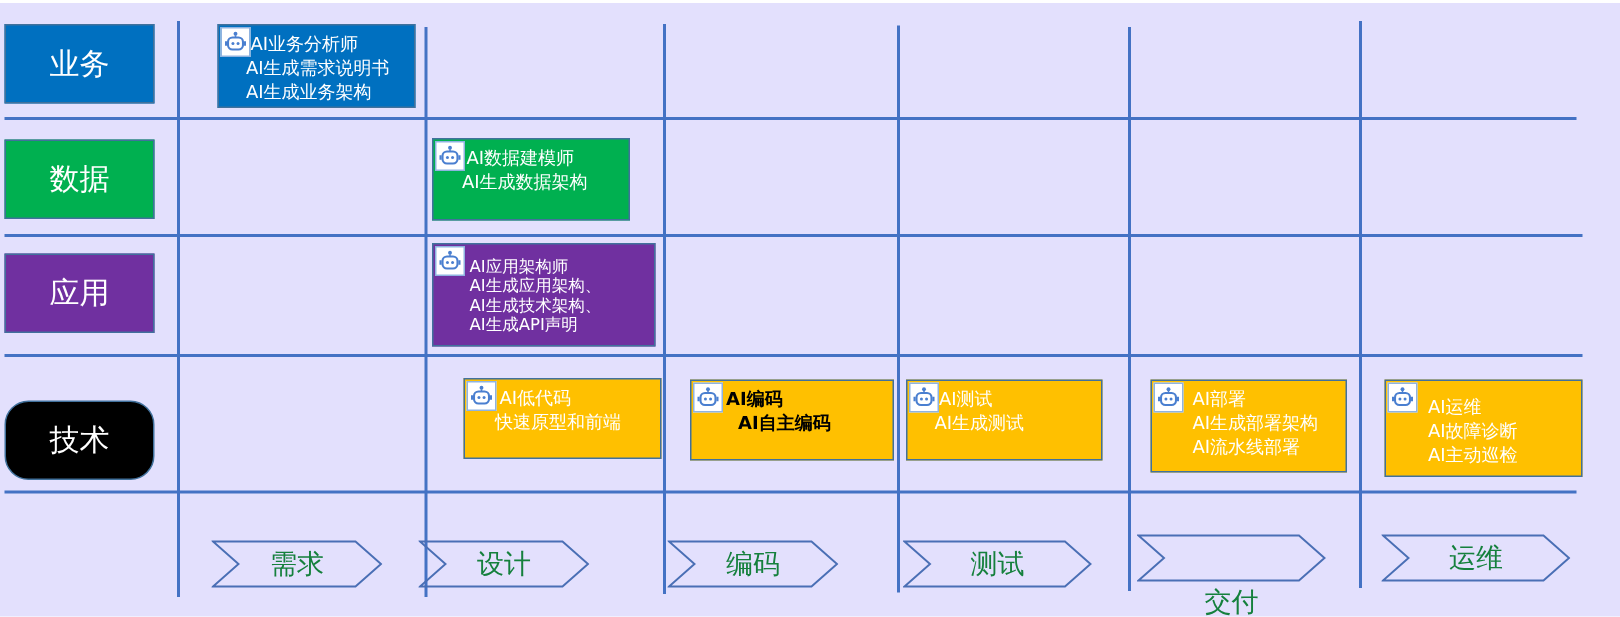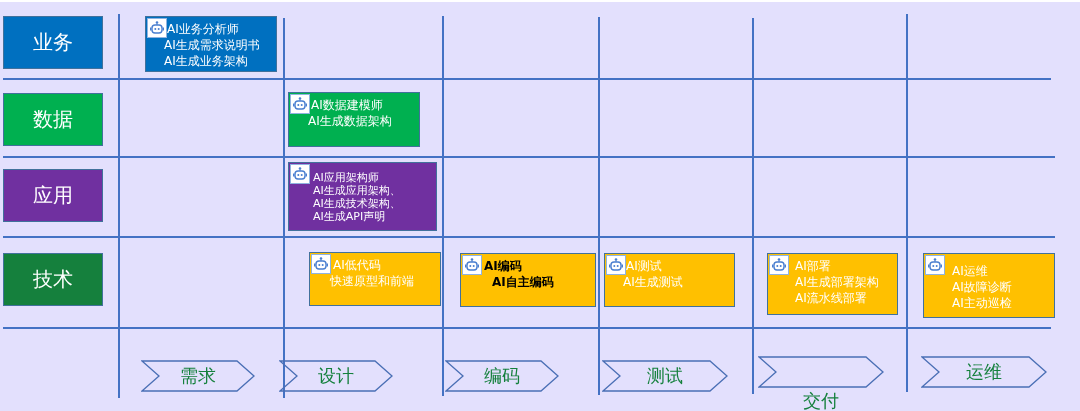--- a/index.html
+++ b/index.html
@@ -68,21 +68,21 @@
 
   <div class="row-label" style="top:16px; background:#0070c0;">
     <span>业务</span>
   </div>
   <div class="row-label" style="top:93px; background:#00b050;">
     <span>数据</span>
   </div>
   <div class="row-label" style="top:169px; background:#7030a0;">
     <span>应用</span>
   </div>
-  <div class="row-label" style="top:253px; background:#15803d;">
+  <div class="row-label" style="top:267px; background:#000000;border-radius:16px;">
     <span>技术</span>
   </div>
 
   <div class="card" style="left:145px; top:16px; width:132px; height:56px; background:#0070c0;">
     <div class="bot" style="left:1px; top:1px;">
       <svg width="16" height="16" viewBox="0 0 16 16">
           <circle cx="8" cy="2.5" r="1.3" fill="#4a7fd0"></circle>
           <line x1="8" y1="3.5" x2="8" y2="5" stroke="#4a7fd0" stroke-width="1"></line>
           <rect x="3" y="5" width="10" height="8" rx="3" fill="none" stroke="#4a7fd0" stroke-width="1.4"></rect>
           <circle cx="6.3" cy="9" r="1" fill="#4a7fd0"></circle>

